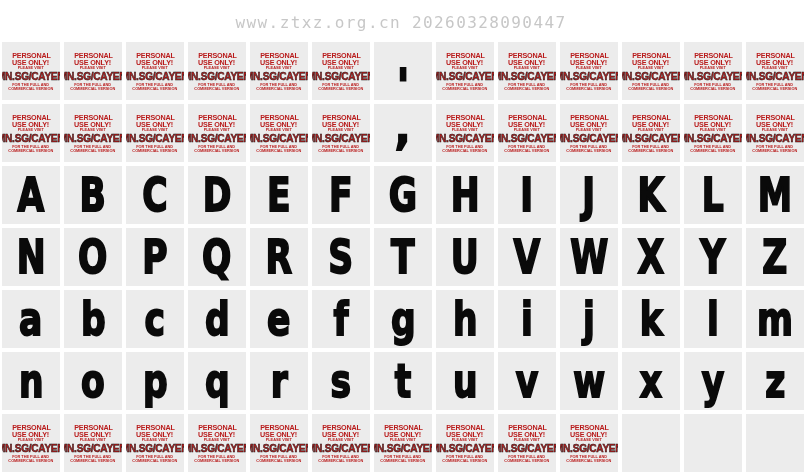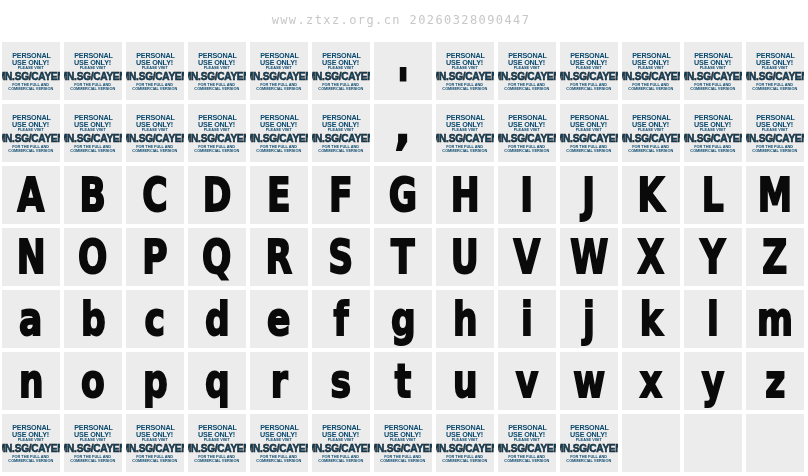--- a/index.html
+++ b/index.html
@@ -6,21 +6,21 @@
   body{
     width:808px;height:476px;overflow:hidden;
     background:#ffffff;
     font-family:"DejaVu Sans", sans-serif;
     position:relative;
   }
   .site-title{
     position:absolute;top:13px;left:0;width:802px;
     text-align:center;
     font-family:"DejaVu Sans Mono", monospace;
-    font-size:12px;letter-spacing:1.4px;
+    font-size:16px;letter-spacing:1.4px;
     color:#c7c7c7;
     user-select:none;
   }
   .glyph-grid{
     position:absolute;left:2px;top:42px;
     display:grid;
     grid-template-columns:repeat(13,58px);
     grid-auto-rows:58px;
     gap:4px;
   }
@@ -40,21 +40,21 @@
     transform:scaleX(0.75);
     transform-origin:center;
     white-space:pre;
   }
   .punct-apostrophe .glyph{transform:scaleX(0.9) translateY(15px);}
   .punct-comma .glyph{transform:scaleX(0.9) translateY(-6px);}
   
   .wm{
     display:flex;flex-direction:column;align-items:center;justify-content:center;
     width:100%;height:100%;
-    color:#0c4a6e;text-align:center;
+    color:#b91c1c;text-align:center;
   }
   .wml{display:block;white-space:nowrap;font-family:"Liberation Sans", sans-serif;font-weight:bold;}
   .wm-big{
     font-size:8px;line-height:7px;letter-spacing:-0.2px;
     transform:scaleX(0.9);transform-origin:center;
   }
   .wm-tiny{
     font-size:7px;line-height:6px;
     transform:scale(0.55);transform-origin:center;
     margin:-1px 0;

